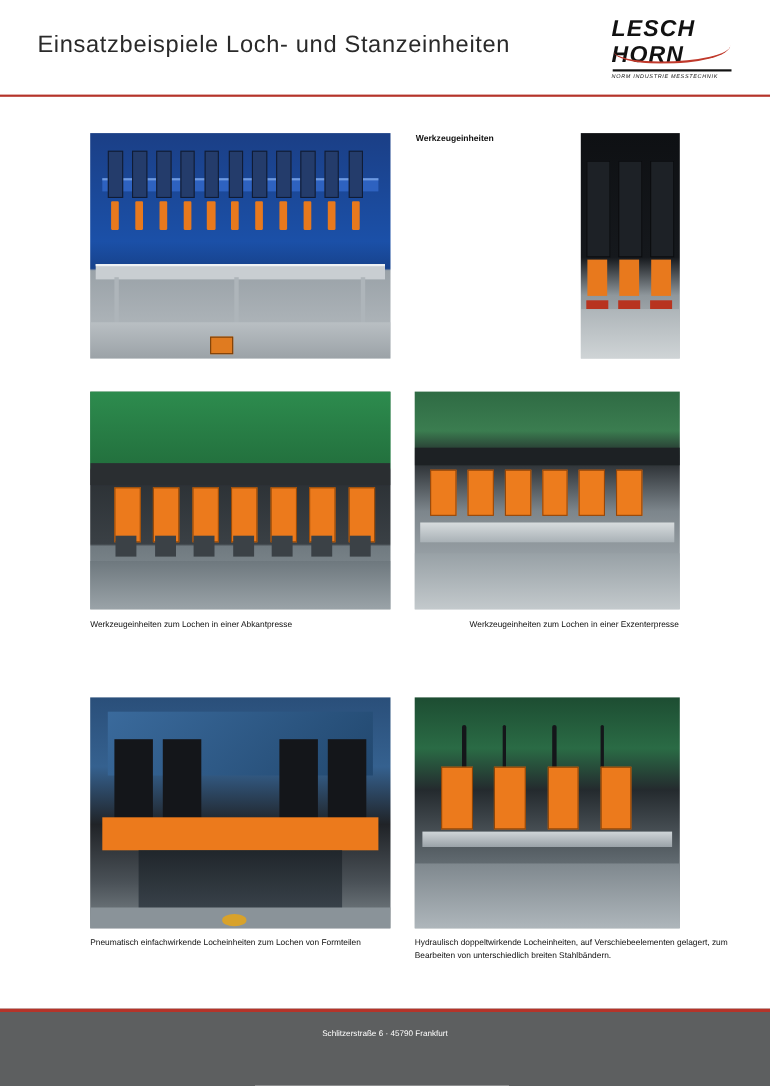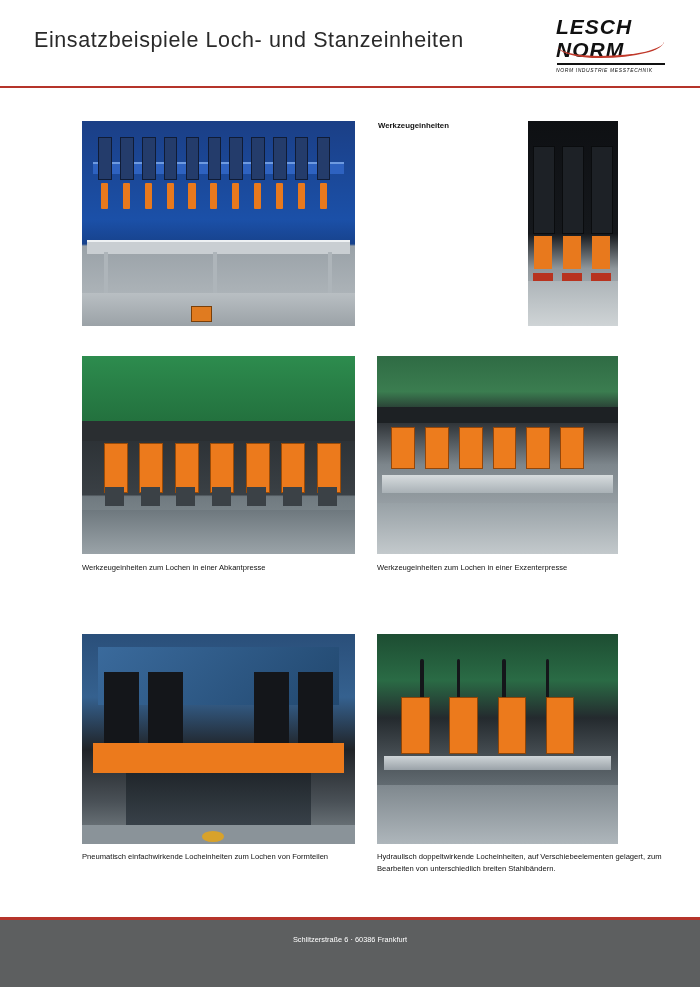--- a/index.html
+++ b/index.html
@@ -204,21 +204,21 @@
 </head>
 <body>
 
 <div class="page">
 
   <div class="header">
     <div class="page-title">Einsatzbeispiele Loch- und Stanzeinheiten</div>
 
     <div class="logo-box">
       <div class="logo-line1">LESCH</div>
-      <div class="logo-line2">NORM</div>
+      <div class="logo-line2">HORN</div>
       <div class="logo-rule"></div>
       <div class="logo-sub">NORM  INDUSTRIE  MESSTECHNIK</div>
       <div class="logo-swoosh"></div>
     </div>
   </div>
   <div class="header-rule"></div>
 
   <div class="content">
 
     <div class="photo p1" style="left:82px; top:33px; width:273px; height:205px;">
@@ -303,21 +303,21 @@
         <div class="p4-tool" style="left:6%"></div>
         <div class="p4-tool" style="left:20%"></div>
         <div class="p4-tool" style="left:34%"></div>
         <div class="p4-tool" style="left:48%"></div>
         <div class="p4-tool" style="left:62%"></div>
         <div class="p4-tool" style="left:76%"></div>
         <div class="p4-plate"></div>
         <div class="p4-floor"></div>
       </div>
     </div>
-    <div class="caption" style="left:377px; top:474px; width:290px;">Werkzeugeinheiten zum Lochen in einer Exzenterpresse</div>
+    <div class="caption" style="left:377px; top:474px; width:290px;text-align:center;">Werkzeugeinheiten zum Lochen in einer Exzenterpresse</div>
 
     <div class="photo p5" style="left:82px; top:546px; width:273px; height:210px;">
       <div class="ph-inner">
         <div class="p5-panel"></div>
         <div class="p5-dark" style="left:8%"></div>
         <div class="p5-dark" style="left:24%"></div>
         <div class="p5-dark" style="left:63%"></div>
         <div class="p5-dark" style="left:79%"></div>
         <div class="p5-or"></div>
         <div class="p5-sheet"></div>
@@ -341,16 +341,16 @@
         <div class="p6-floor"></div>
       </div>
     </div>
     <div class="caption" style="left:377px; top:763px; width:290px;">Hydraulisch doppeltwirkende Locheinheiten, auf Verschiebeelementen gelagert, zum Bearbeiten von unterschiedlich breiten Stahlbändern.</div>
 
   </div>
 
   <div class="footer-band"></div>
   <div class="footer-rule"></div>
   <div class="footer-text">
-    <div>Schlitzerstraße 6 · 60386 Frankfurt</div>
+    <div>Schlitzerstraße 6 · 45790 Frankfurt</div>
   </div>
 
 </div>
 
 </body></html>

